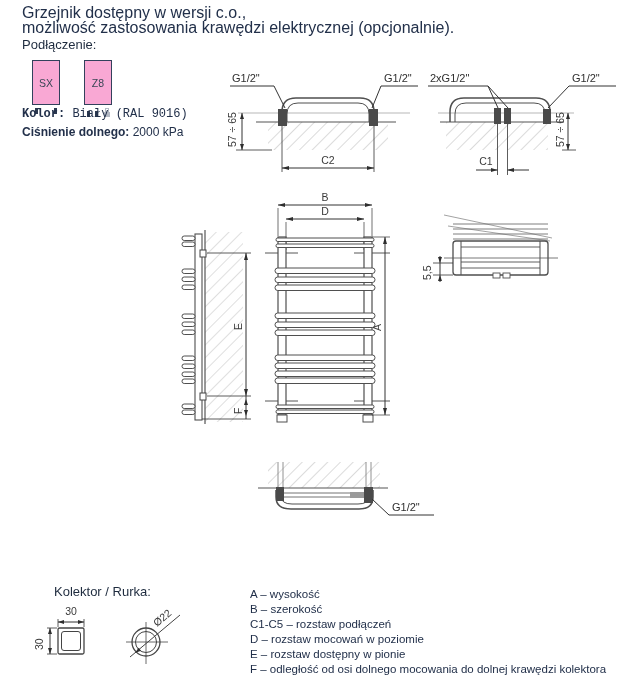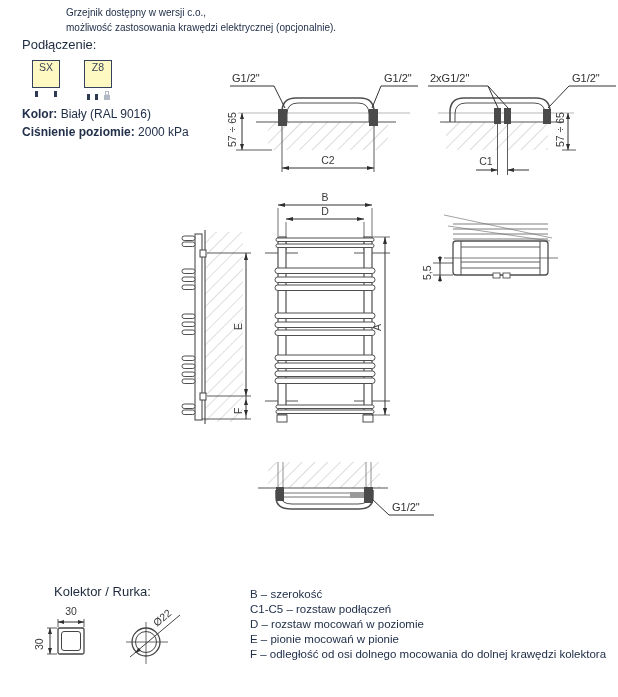--- a/index.html
+++ b/index.html
@@ -1,24 +1,24 @@
 <!DOCTYPE html>
 <html><head>
 <meta charset="utf-8">
 <style>
   html,body{margin:0;padding:0;background:#fff;}
   .page{position:relative;width:618px;height:697px;background:#ffffff;overflow:hidden;
         font-family:"Liberation Sans", sans-serif;color:#22304a;}
   .abs{position:absolute;}
-  .txt{font-size:10px;line-height:15px;color:#22304a;margin-left:44px;}
+  .txt{font-size:16px;line-height:15px;color:#22304a;}
   .h1{font-size:13px;font-weight:normal;color:#1e2b3e;}
   .spec{font-size:12px;color:#22304a;}
   .spec b{font-weight:bold;}
-  .conn-box{width:28px;height:28px;border:1.6px solid #33415c;display:flex;
-            justify-content:center;font-size:10.5px;color:#3a4656;box-sizing:border-box;background:#fef9c3;}
+  .conn-box{width:28px;height:45px;border:1.6px solid #33415c;display:flex;align-items:center;
+            justify-content:center;font-size:10.5px;color:#3a4656;box-sizing:border-box;background:#f9a8d4;}
   .tick{display:inline-block;width:3px;height:6px;background:#2c3950;}
   .legend-line{font-size:11.5px;line-height:15px;white-space:nowrap;color:#22304a;}
   svg.d{position:absolute;overflow:visible;}
   svg text{font-family:"Liberation Sans", sans-serif;fill:#3a3a3a;}
   .lbl{font-size:11px;fill:#2f2f2f;}
   .dim{font-size:10.5px;fill:#3a3a3a;}
 </style>
 </head>
 <body>
 
@@ -46,26 +46,26 @@
     <div style="margin-top:3px;padding:0 3px;display:flex;gap:5px;align-items:flex-end;">
       <span class="tick"></span>
       <span class="tick"></span>
       <svg width="8" height="9">
         <rect x="2.5" y="0.5" width="3" height="3.5" fill="none" stroke="#b3b9c4" stroke-width="1"></rect>
         <rect x="1" y="4" width="6" height="5" fill="#b3b9c4"></rect>
       </svg>
     </div>
   </div>
 
-  <div class="abs spec" style="left:22px;top:107px;">
+  <div class="abs spec" style="left:22px;top:107px;font-family:Liberation Mono, monospace;">
     <b>Kolor:</b>
     <span>Biały (RAL 9016)</span>
   </div>
   <div class="abs spec" style="left:22px;top:125px;">
-    <b>Ciśnienie poziomie:</b>
+    <b>Ciśnienie dolnego:</b>
     <span>2000 kPa</span>
   </div>
 
   <svg class="d" style="left:228px;top:68px;" width="192" height="112">
     <defs>
         <pattern id="h-sx" patternUnits="userSpaceOnUse" width="9" height="9" patternTransform="rotate(45)">
       <line x1="0" y1="0" x2="0" y2="9" stroke="#bcbcbc" stroke-width="1.1"></line>
         </pattern>
       </defs>
     <rect x="40" y="54" width="120" height="28" fill="url(#h-sx)"></rect>
@@ -287,20 +287,21 @@
     <line x1="8" y1="40" x2="50" y2="40" stroke="#444" stroke-width="0.8"></line>
     <line x1="28" y1="20" x2="28" y2="62" stroke="#444" stroke-width="0.8"></line>
     <circle cx="28" cy="40" r="14" fill="none" stroke="#444" stroke-width="1.3"></circle>
     <circle cx="28" cy="40" r="10.5" fill="none" stroke="#444" stroke-width="1"></circle>
     <line x1="12" y1="55" x2="62" y2="13" stroke="#444" stroke-width="1"></line>
     <polygon points="17,51 23,48.8 20.5,45.8" fill="#2e2e2e"></polygon>
     <text class="dim" transform="translate(39,25) rotate(-40)">Ø22</text>
   </svg>
 
   <div class="abs" style="left:250px;top:587px;">
+    <div class="legend-line">A – wysokość</div>
     <div class="legend-line">B – szerokość</div>
     <div class="legend-line">C1-C5 – rozstaw podłączeń</div>
     <div class="legend-line">D – rozstaw mocowań w poziomie</div>
-    <div class="legend-line">E – pionie mocowań w pionie</div>
+    <div class="legend-line">E – rozstaw dostępny w pionie</div>
     <div class="legend-line">F – odległość od osi dolnego mocowania do dolnej krawędzi kolektora</div>
   </div>
 
 </div>
 
 </body></html>

